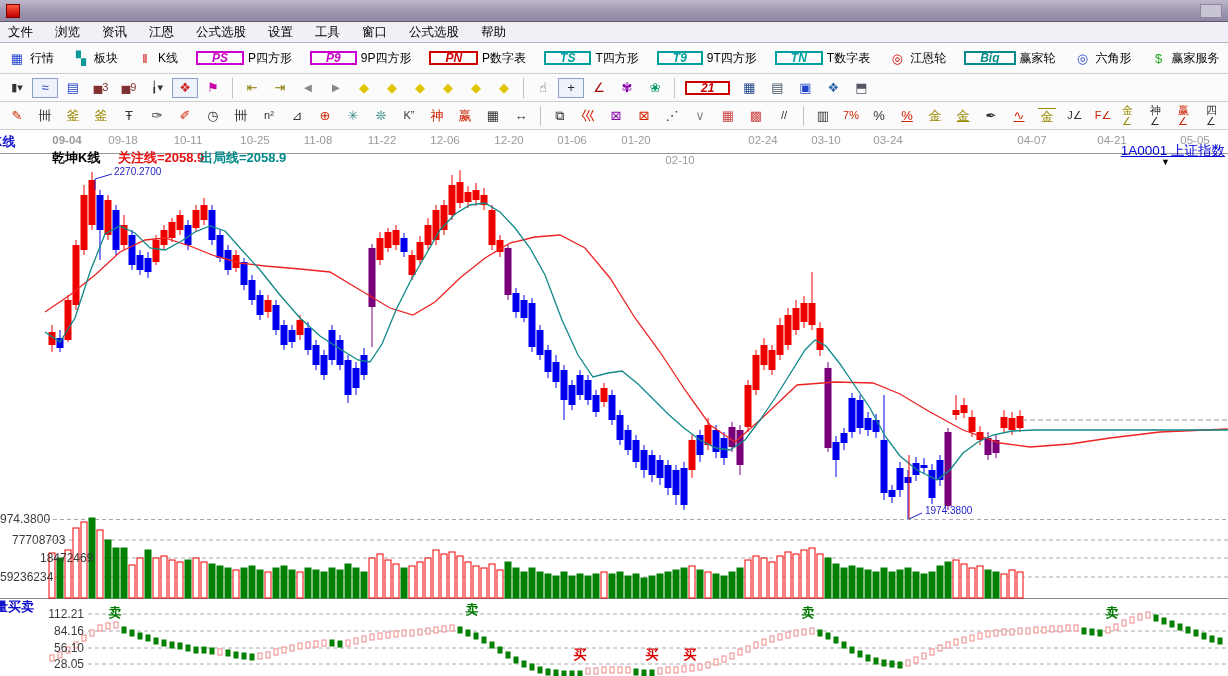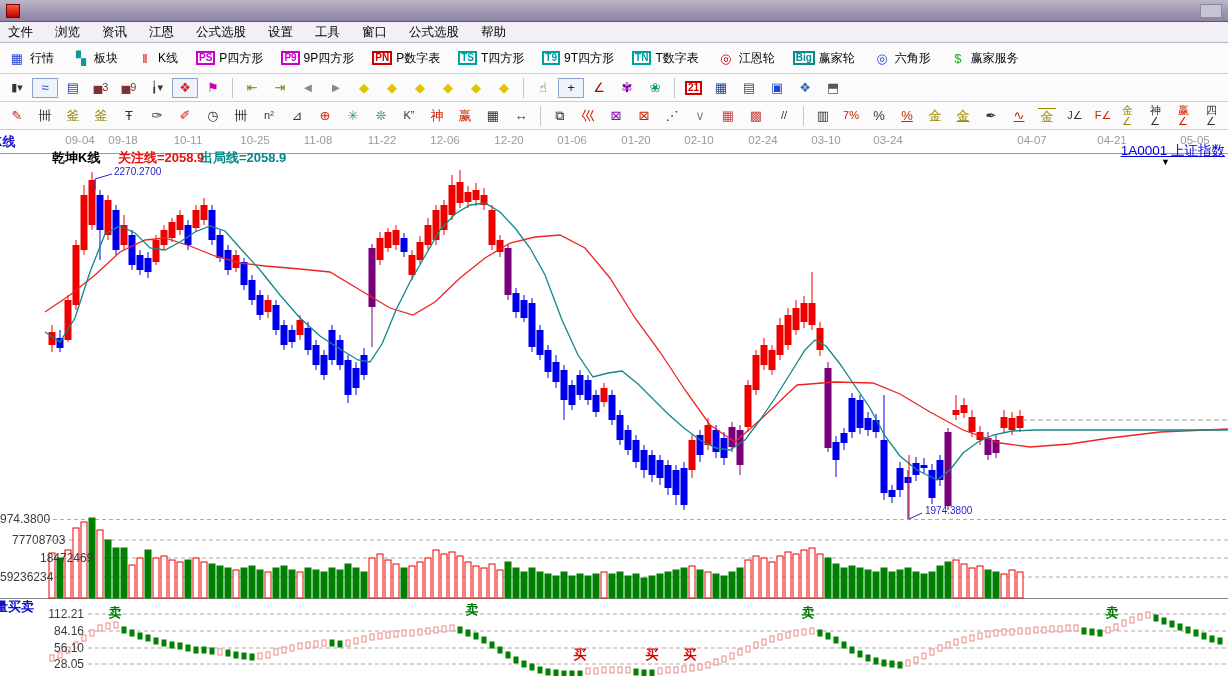--- a/index.html
+++ b/index.html
@@ -18,22 +18,22 @@
   .toolbar { background:#fbfbfb; display:flex; align-items:center; padding:0 4px;
     border-bottom:1px solid #cfcfcf; }
   #toolbar1 { height:31px; gap:10px; font-size:12px; }
   #toolbar2 { height:28px; gap:2px; }
   #toolbar3 { height:28px; gap:2px; }
   .tb-item { display:flex; align-items:center; gap:4px; padding:1px 3px; border:1px solid transparent; }
   .tb-item.active { border:1px solid #8aa0c8; background:#eef2fa; }
   .icon { width:18px; height:16px; display:flex; align-items:center; justify-content:center;
     font-size:13px; line-height:1; }
   .icon.small { font-size:11px; }
-  .badge { border:2px solid; font-weight:bold; font-size:10px; line-height:10px;
-    padding:0 1px; background:#fff; }
+  .badge { border:2px solid; font-weight:bold; font-size:12px; line-height:10px;
+    padding:0 14px; background:#fff;font-style:italic; }
   .tb-divider { width:1px; height:20px; background:#c4c4c4; margin:0 4px; flex:none; }
   .ov { border-top:1.5px solid; }
   .chart { position:relative; width:1228px; height:546px; background:#fff; }
   .chart svg { position:absolute; left:0; top:0; }
   .abs { position:absolute; white-space:nowrap; }
   .date-label { font-size:11.5px; color:#9a9a9a; transform:translateX(-50%); top:4px; }
   .corner-kline { color:#1515d0; font-weight:bold; font-size:13px; left:-7px; top:3px; }
   .hdr { font-size:13px; font-weight:bold; top:19px; }
   .hdr-main { color:#000; left:52px; }
   .hdr-watch { color:#e81010; left:118px; }
@@ -877,31 +877,31 @@
       <polyline points="45,312 70,295 95,275 120,252 145,240 165,238 190,246 215,256 240,263 265,266 300,269 330,272 360,290 390,308 413,315 435,302 460,278 485,258 510,243 535,237 560,235 585,248 610,278 635,318 660,352 685,390 710,425 735,442 760,420 797,385 835,382 873,383 900,394 930,412 963,430 1000,443 1030,447 1070,444 1110,438 1160,432 1228,429" fill="none" stroke="#ee2222" stroke-width="1.3"></polyline>
       <polyline points="45,332 60,342 75,318 90,272 105,234 120,226 135,233 150,248 165,250 180,242 195,232 210,226 225,231 240,248 260,270 280,295 300,318 320,336 340,349 358,360 370,362 382,344 396,310 410,282 425,256 440,230 455,214 470,205 485,203 500,212 515,228 530,248 545,275 562,320 578,355 593,377 608,373 622,371 638,384 652,398 668,414 684,428 700,440 716,448 730,450 745,440 760,420 775,398 790,374 805,350 815,340 826,346 840,364 855,386 870,408 885,436 900,456 917,470 937,480 950,470 963,453 978,442 993,435 1012,431 1035,430 1080,430 1140,430 1228,430" fill="none" stroke="#108888" stroke-width="1.3"></polyline>
       <line x1="1022" y1="420" x2="1228" y2="420" stroke="#999999" stroke-width="1" stroke-dasharray="5 3"></line>
       <line x1="909" y1="455" x2="909" y2="519" stroke="#ee0000" stroke-width="1"></line>
       <polyline points="95,190 95,179 112,174" fill="none" stroke="#2222cc" stroke-width="1"></polyline>
       <polyline points="909,519 922,513" fill="none" stroke="#2222cc" stroke-width="1"></polyline>
     </svg>
 
   <div class="abs corner-kline">K线</div>
   <div id="date-row">
-      <div class="abs date-label" style="left: 80px;">09-04</div>
+      <div class="abs date-label" style="left: 67px; font-weight: bold;">09-04</div>
       <div class="abs date-label" style="left: 123px;">09-18</div>
       <div class="abs date-label" style="left: 188px;">10-11</div>
       <div class="abs date-label" style="left: 255px;">10-25</div>
       <div class="abs date-label" style="left: 318px;">11-08</div>
       <div class="abs date-label" style="left: 382px;">11-22</div>
       <div class="abs date-label" style="left: 445px;">12-06</div>
       <div class="abs date-label" style="left: 509px;">12-20</div>
       <div class="abs date-label" style="left: 572px;">01-06</div>
       <div class="abs date-label" style="left: 636px;">01-20</div>
-      <div class="abs date-label" style="left: 699px;">02-10</div>
+      <div class="abs date-label" style="left: 680px; margin-top: 20px;">02-10</div>
       <div class="abs date-label" style="left: 763px;">02-24</div>
       <div class="abs date-label" style="left: 826px;">03-10</div>
       <div class="abs date-label" style="left: 888px;">03-24</div>
       <div class="abs date-label" style="left: 1032px;">04-07</div>
       <div class="abs date-label" style="left: 1112px;">04-21</div>
       <div class="abs date-label" style="left: 1195px;">05-05</div>
     </div>
 
   <div class="abs hdr hdr-main">乾坤K线</div>
   <div class="abs hdr hdr-watch">关注线=2058.9</div>

